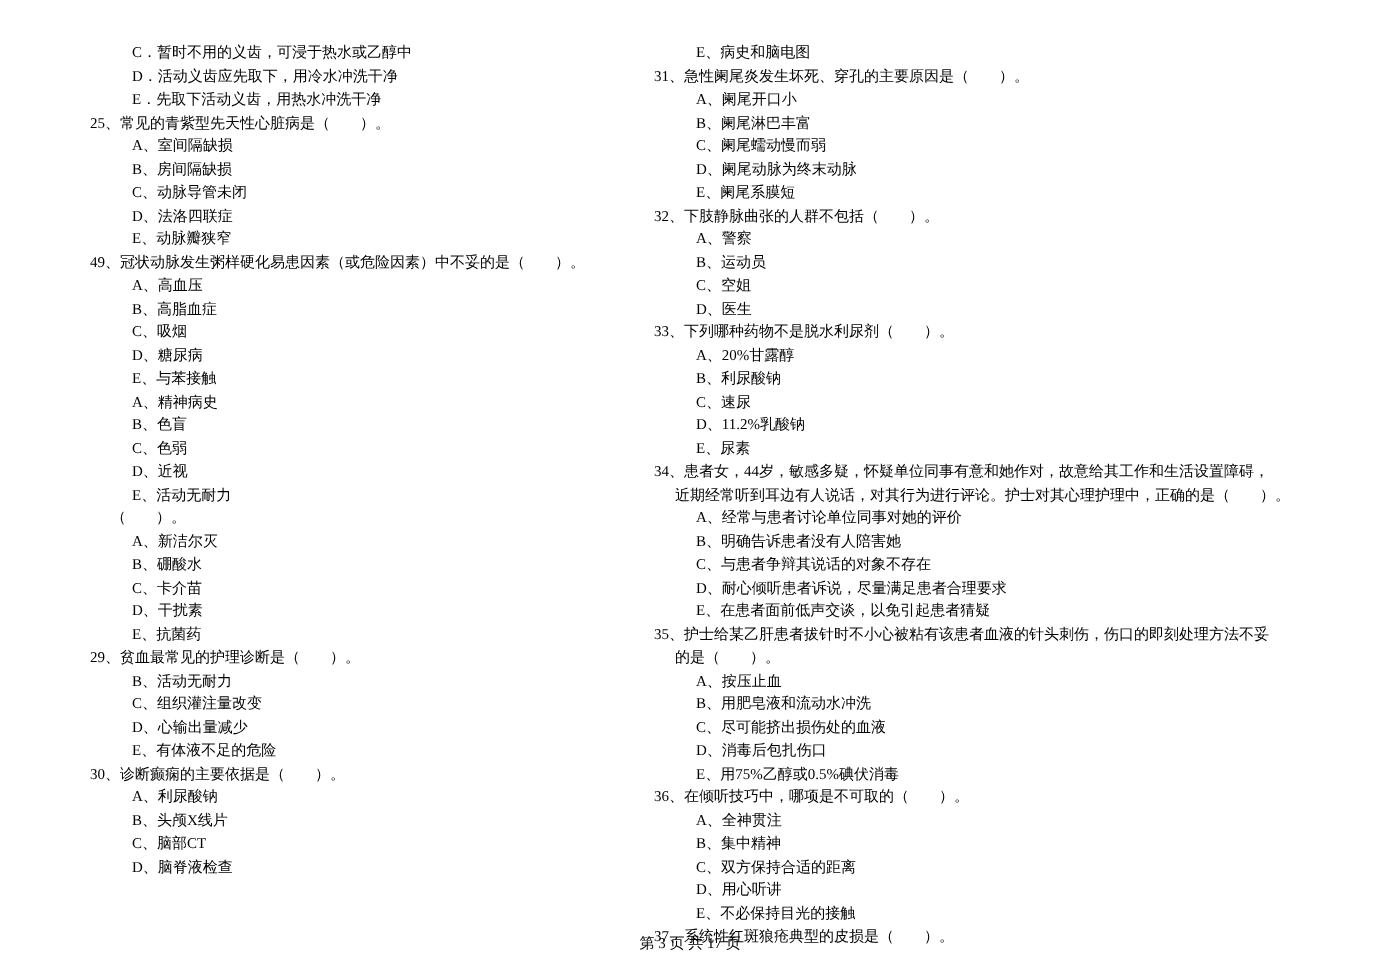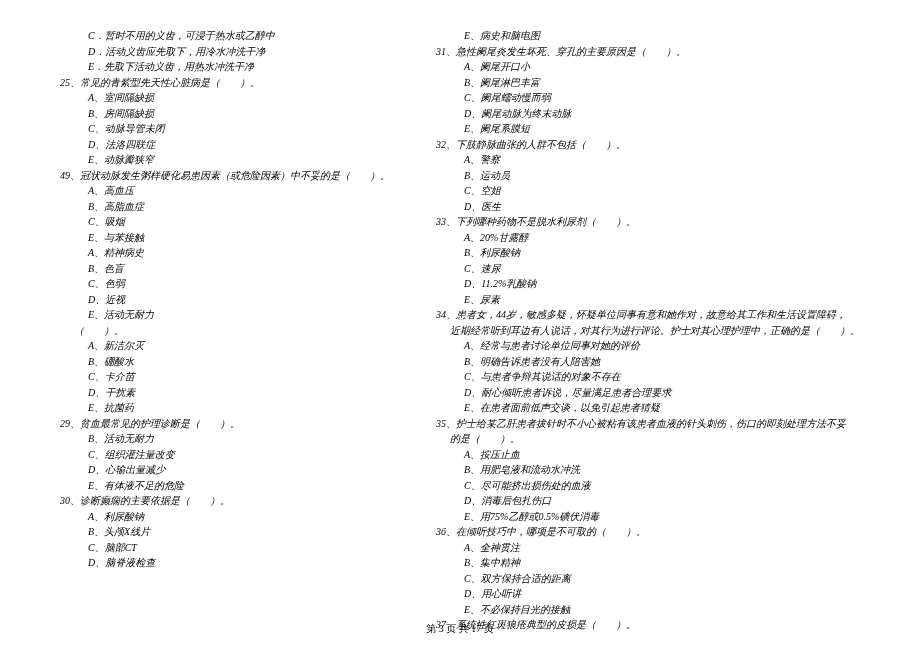--- a/index.html
+++ b/index.html
@@ -11,21 +11,20 @@
     font-family: "SimSun", "宋体", serif;
     font-size: 10px;
     color: #000;
     position: relative;
     overflow: hidden;
   }
   .page {
     display: flex;
     padding: 28px 60px 0 60px;
     gap: 40px;
-    font-style: italic;
   }
   .col {
     flex: 1;
     line-height: 1.55;
   }
   .line {
     white-space: nowrap;
   }
   .opt {
     padding-left: 28px;
@@ -56,20 +55,21 @@
       <div class="line q">25、常见的青紫型先天性心脏病是（　　）。</div>
       <div class="line opt">A、室间隔缺损</div>
       <div class="line opt">B、房间隔缺损</div>
       <div class="line opt">C、动脉导管未闭</div>
       <div class="line opt">D、法洛四联症</div>
       <div class="line opt">E、动脉瓣狭窄</div>
       <div class="line q">49、冠状动脉发生粥样硬化易患因素（或危险因素）中不妥的是（　　）。</div>
       <div class="line opt">A、高血压</div>
       <div class="line opt">B、高脂血症</div>
       <div class="line opt">C、吸烟</div>
+      <div class="line opt">D、糖尿病</div>
       <div class="line opt">E、与苯接触</div>
       <div class="line opt">A、精神病史</div>
       <div class="line opt">B、色盲</div>
       <div class="line opt">C、色弱</div>
       <div class="line opt">D、近视</div>
       <div class="line opt">E、活动无耐力</div>
       <div class="line cont">（　　）。</div>
       <div class="line opt">A、新洁尔灭</div>
       <div class="line opt">B、硼酸水</div>
       <div class="line opt">C、卡介苗</div>

